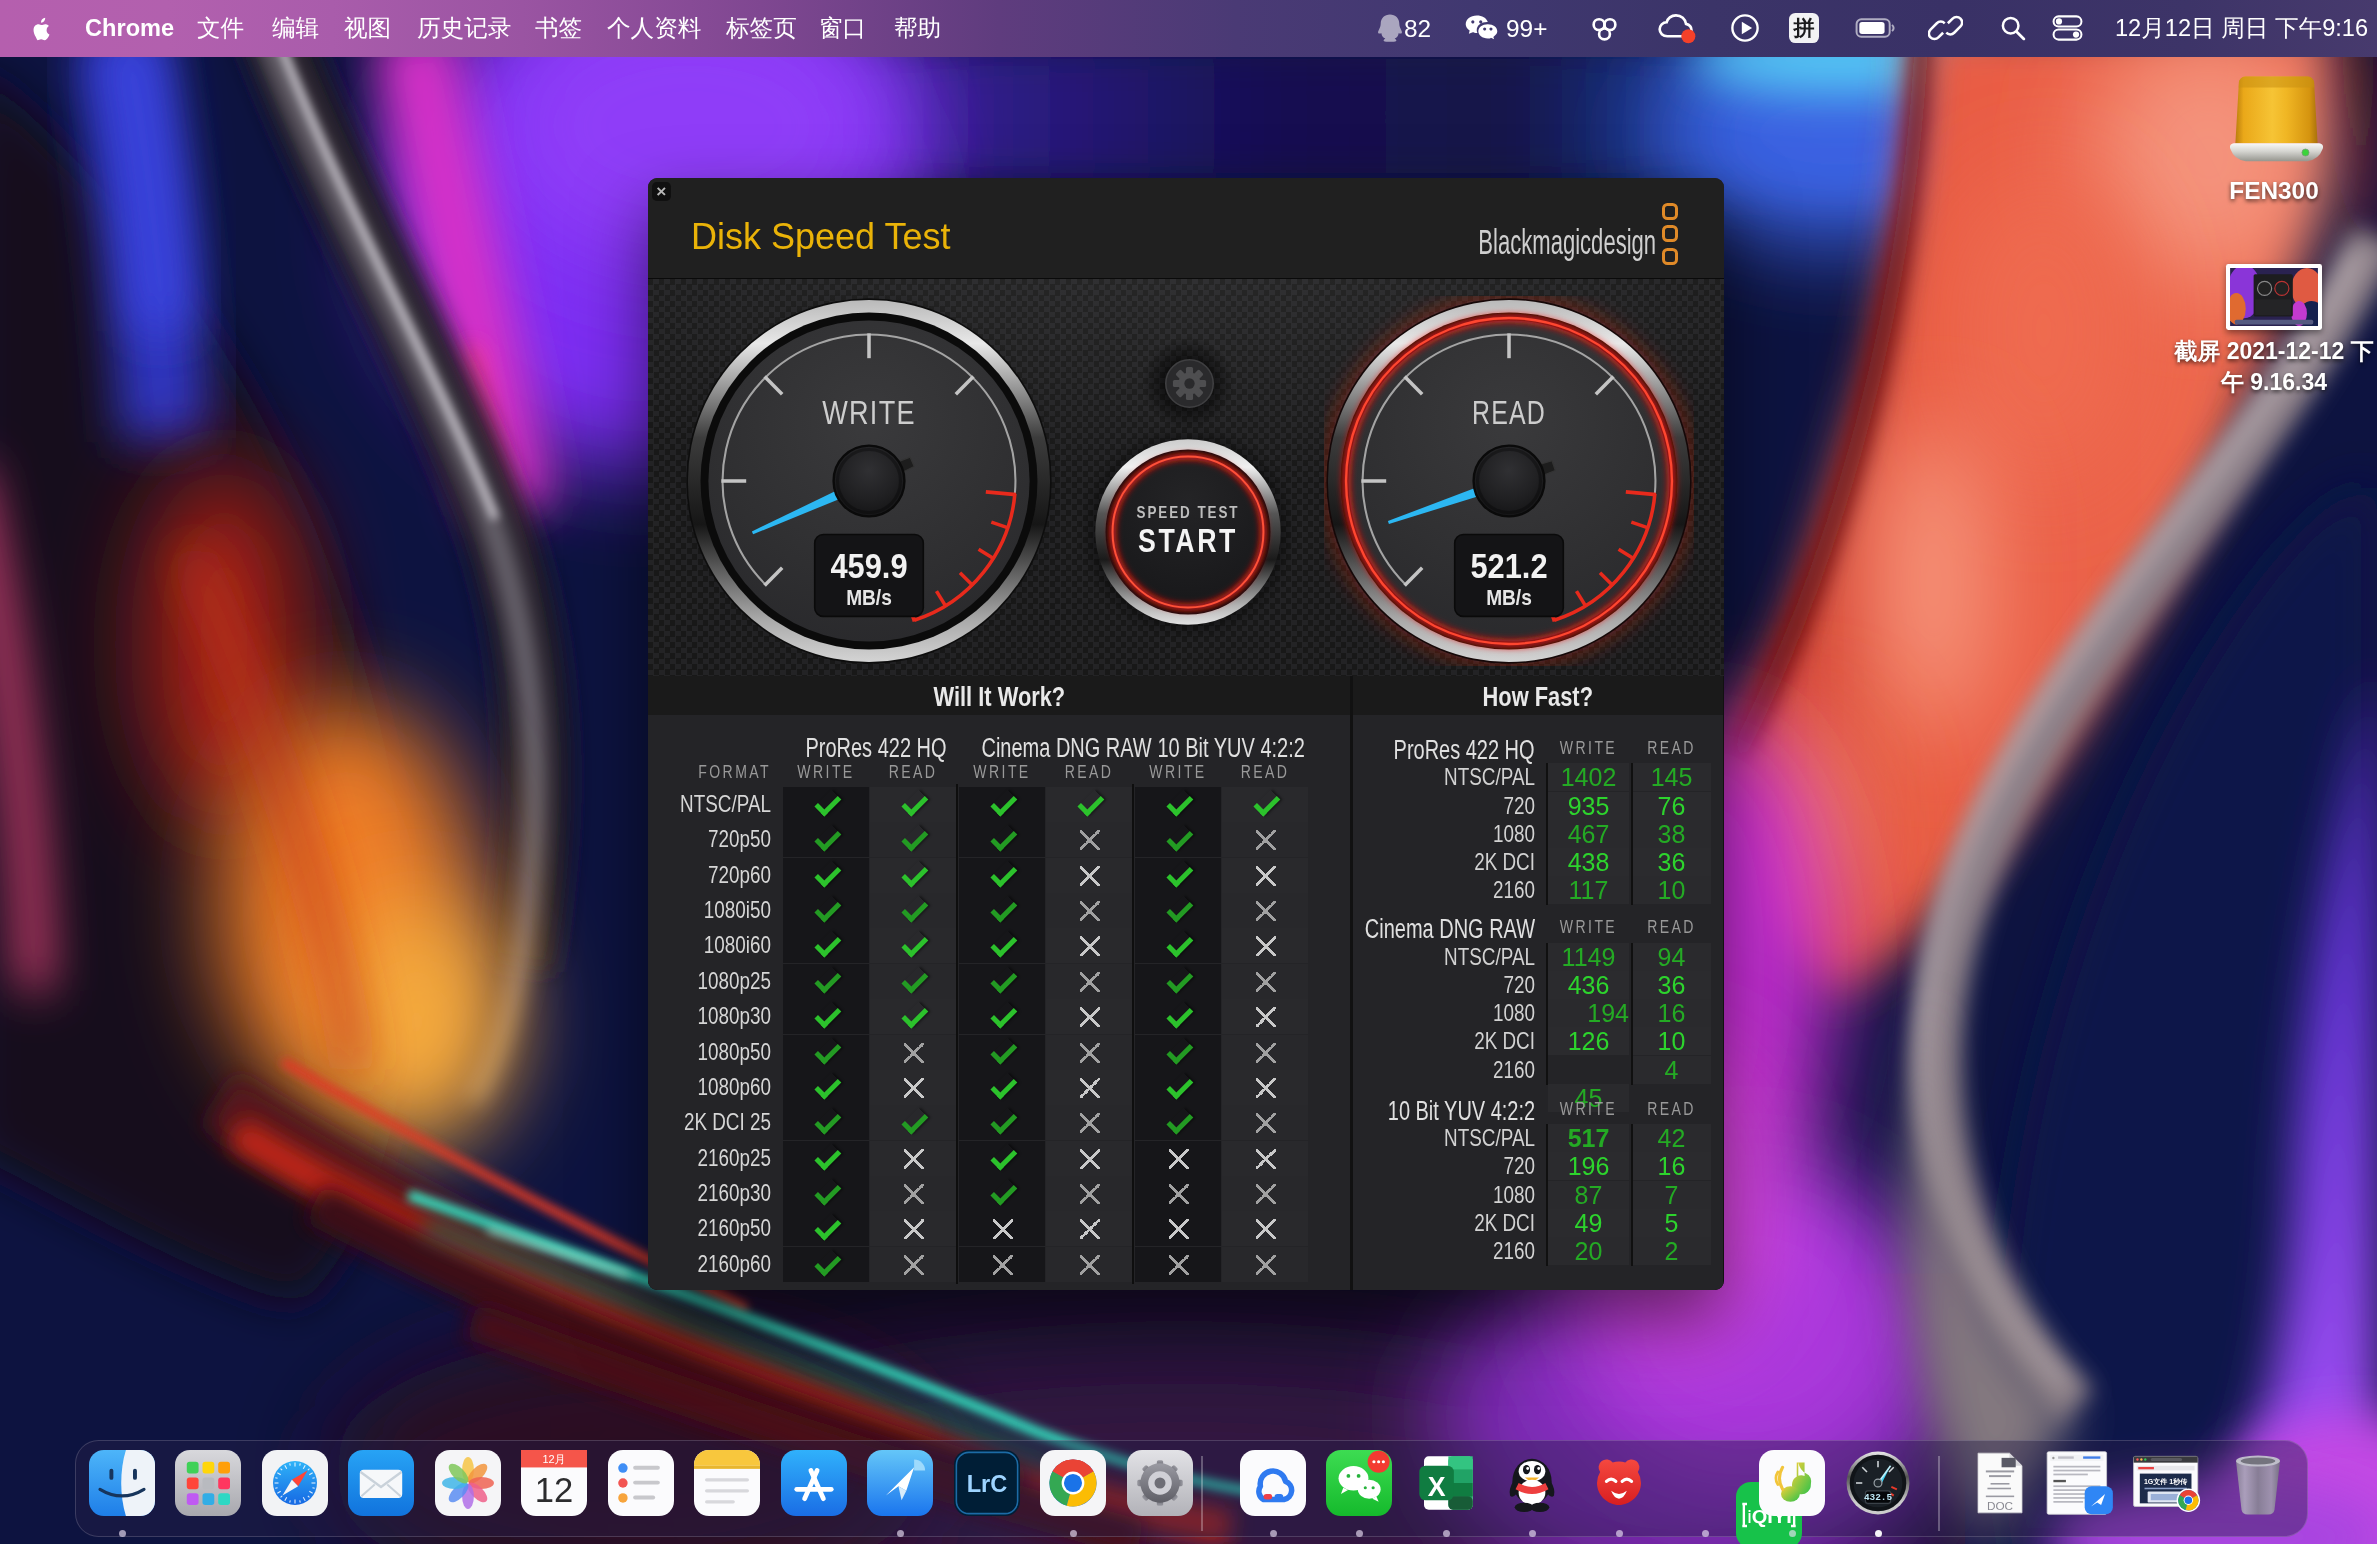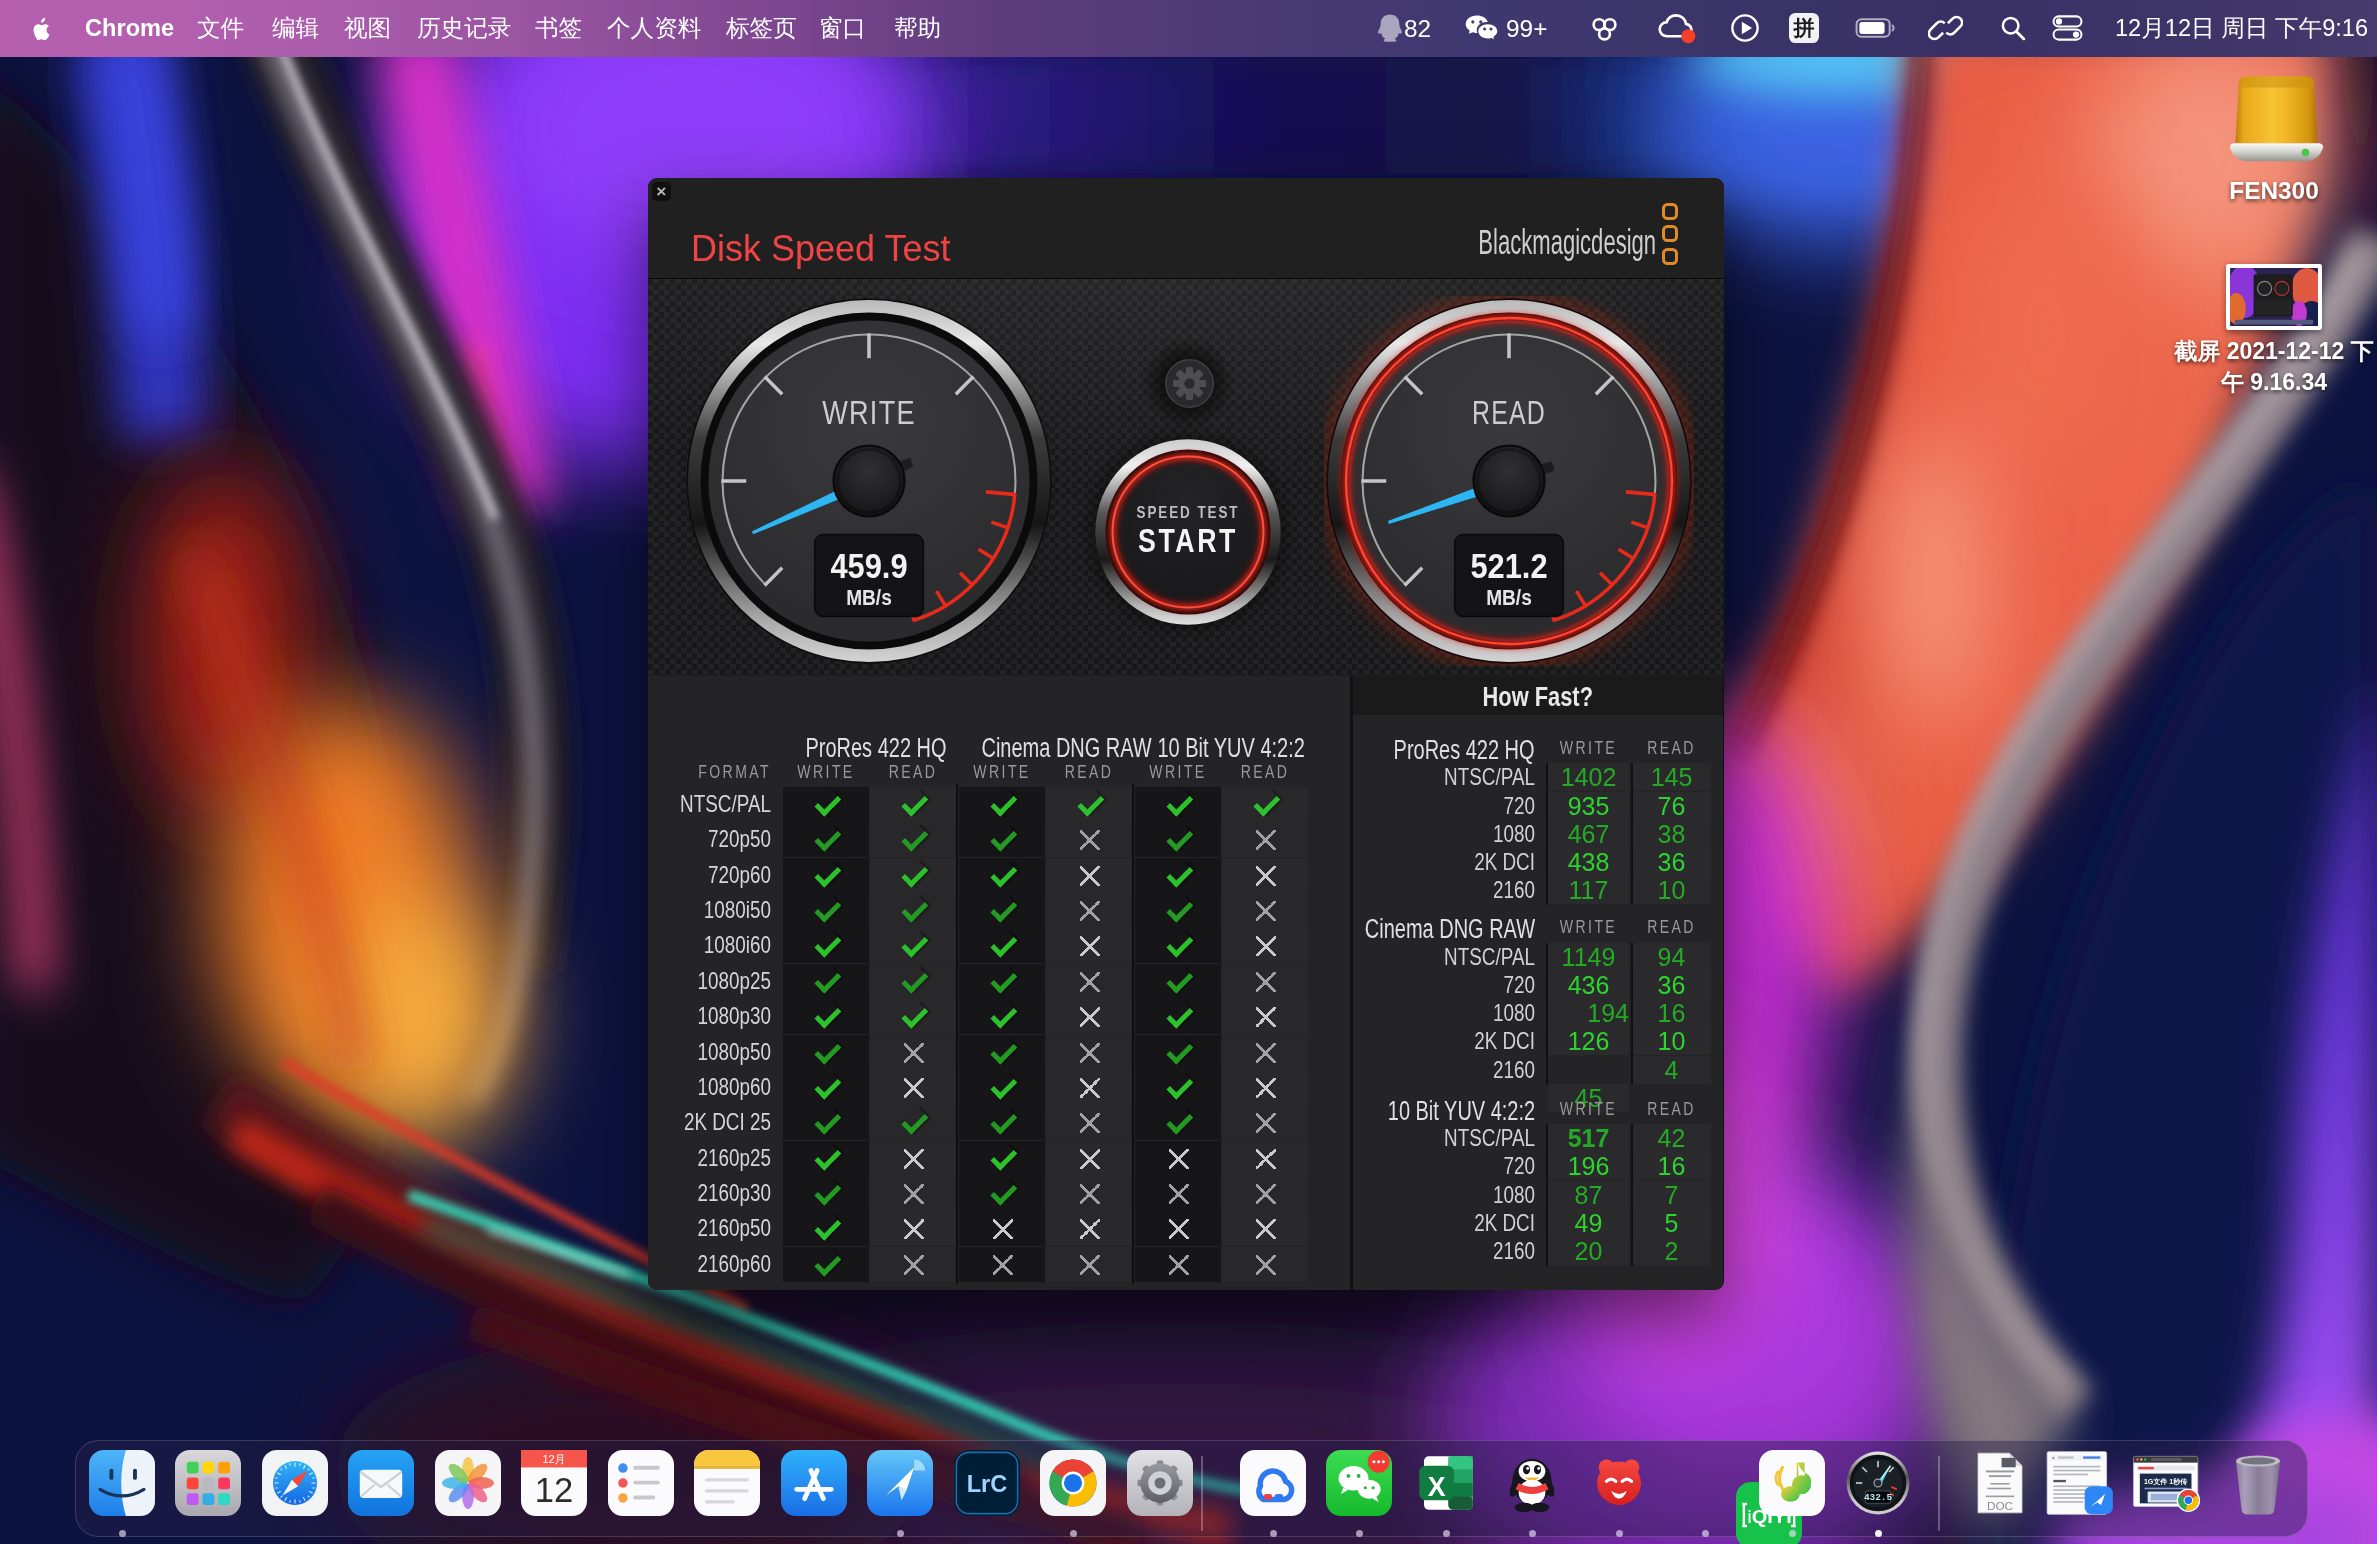--- a/index.html
+++ b/index.html
@@ -10,21 +10,21 @@
   #menubar{position:absolute;left:0;top:0;width:2377px;height:57px;z-index:50;
     background:linear-gradient(90deg,#b55fae 0%,#b260ae 7%,#a95cab 14%,#9a54a2 22%,#7f4791 32%,#5f3c7e 42%,#4a3a75 52%,#403870 62%,#3b3468 72%,#393166 82%,#3d3468 92%,#473a6d 100%);
     color:#fff;}
   .mb-item{position:absolute;top:0;height:57px;line-height:57px;font-size:23.6px;color:#fff;white-space:nowrap;}
   
   #fen-label,#shot-label{position:absolute;color:#fff;font-weight:bold;font-size:24.4px;text-align:center;text-shadow:0 1.6px 4.7px rgba(0,0,0,.65);z-index:20;white-space:nowrap;line-height:31px;}
   
   #win{position:absolute;left:648px;top:178px;width:1076px;height:1112px;z-index:30;
        border-radius:9.4px;background:#202020;box-shadow:0 31px 71px rgba(0,0,0,.55);overflow:hidden;}
   #titlebar{position:absolute;left:0;top:0;width:100%;height:100px;background:#202020;}
-  #title{position:absolute;left:43px;top:36px;font-size:36px;line-height:46px;color:#ef4444;margin-top:12px;}
+  #title{position:absolute;left:43px;top:36px;font-size:36px;line-height:46px;color:#eab308;}
   #closebox{position:absolute;left:3.9px;top:3.9px;width:19px;height:19px;border-radius:4.7px;background:#101010;
             color:#b9b9b9;font-size:17.3px;font-weight:bold;text-align:center;line-height:19px;}
   #bmdlogo{position:absolute;right:68px;top:44px;font-size:35px;color:#cfcfcf;transform:scaleX(.63);transform-origin:right center;}
   .bmsq{position:absolute;width:16.5px;height:17.3px;border:3.5px solid #e08a28;border-radius:5.5px;box-sizing:border-box;right:46px;}
   #gaugearea{position:absolute;left:0;top:101px;width:100%;height:398px;
     background:
       radial-gradient(140% 110% at 50% -8%, rgba(255,255,255,.07), rgba(255,255,255,0) 55%),
       repeating-conic-gradient(#232325 0% 25%, #181818 25% 50%);
     background-size:100% 100%, 11px 11px;}
   #tables{position:absolute;left:0;top:498px;width:100%;height:615px;background:#111;}
@@ -443,20 +443,21 @@
 <circle cx="140" cy="140" r="98" fill="url(#sface)"></circle>
 <circle cx="140" cy="140" r="96" fill="none" stroke="rgba(255,30,16,.35)" stroke-width="10" filter="url(#sb)"></circle>
 <circle cx="140" cy="140" r="96" fill="none" stroke="#ff2212" stroke-width="4.5" filter="url(#sb)"></circle>
 <circle cx="140" cy="140" r="96" fill="none" stroke="#ff5038" stroke-width="2.5"></circle>
 <text x="140" y="122" font-family="Liberation Sans, sans-serif" font-size="21" font-weight="bold" fill="#bdbdbd" text-anchor="middle" letter-spacing="3" textLength="131" lengthAdjust="spacingAndGlyphs">SPEED TEST</text>
 <text x="140" y="165" font-family="Liberation Sans, sans-serif" font-size="42" font-weight="bold" fill="#f5f5f5" text-anchor="middle" letter-spacing="4" textLength="127" lengthAdjust="spacingAndGlyphs">START</text>
 </svg></div>
   </div>
   <div id="tables">
       <div id="wiw">
+        <div class="thead"><span>Will It Work?</span></div>
         <div class="gname" style="left:135px;width:173px;top:57px;">ProRes 422 HQ</div>
         <div class="gname" style="left:311px;width:173px;top:57px;">Cinema DNG RAW</div>
         <div class="gname" style="left:487px;width:173px;top:57px;">10 Bit YUV 4:2:2</div>
         <div class="wrl fmt" style="left:0px;width:123px;top:86px;text-align:right;">FORMAT</div>
         <div class="wrl" style="left:135px;width:86px;top:86px;">WRITE</div>
         <div class="wrl" style="left:222px;width:86px;top:86px;">READ</div>
         <div class="wrl" style="left:311px;width:86px;top:86px;">WRITE</div>
         <div class="wrl" style="left:398px;width:86px;top:86px;">READ</div>
         <div class="wrl" style="left:487px;width:86px;top:86px;">WRITE</div>
         <div class="wrl" style="left:574px;width:86px;top:86px;">READ</div>

